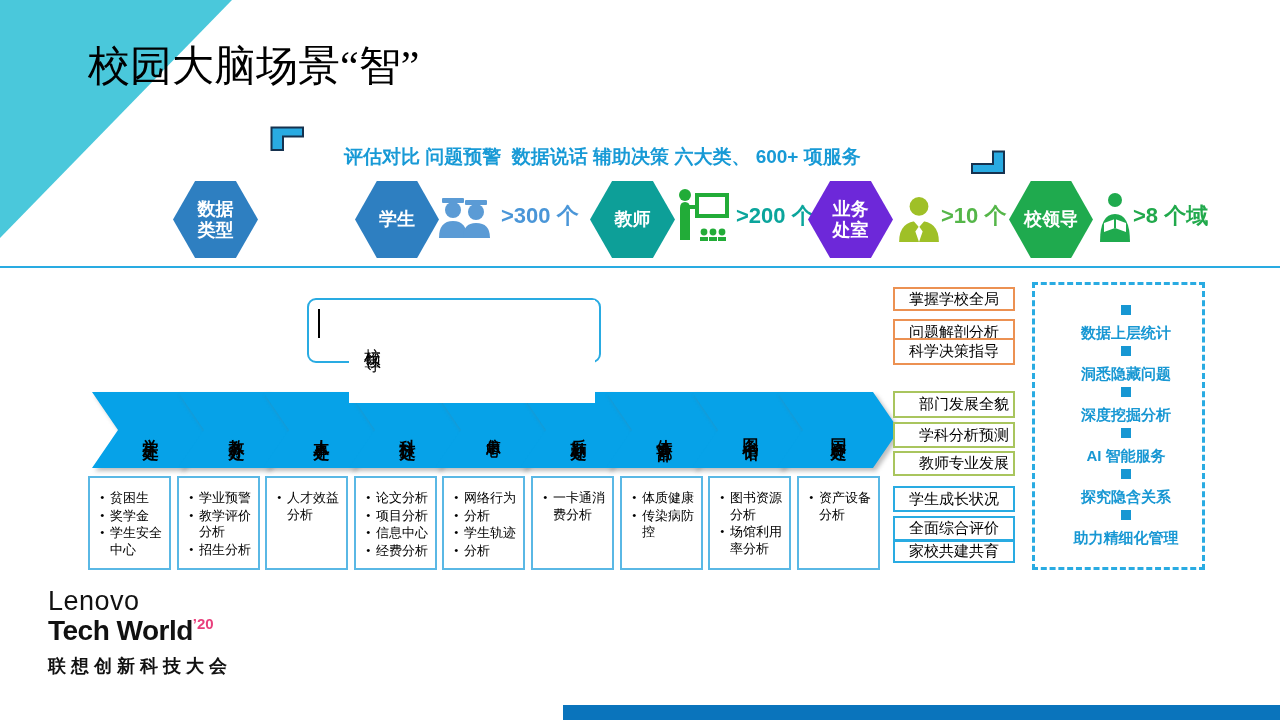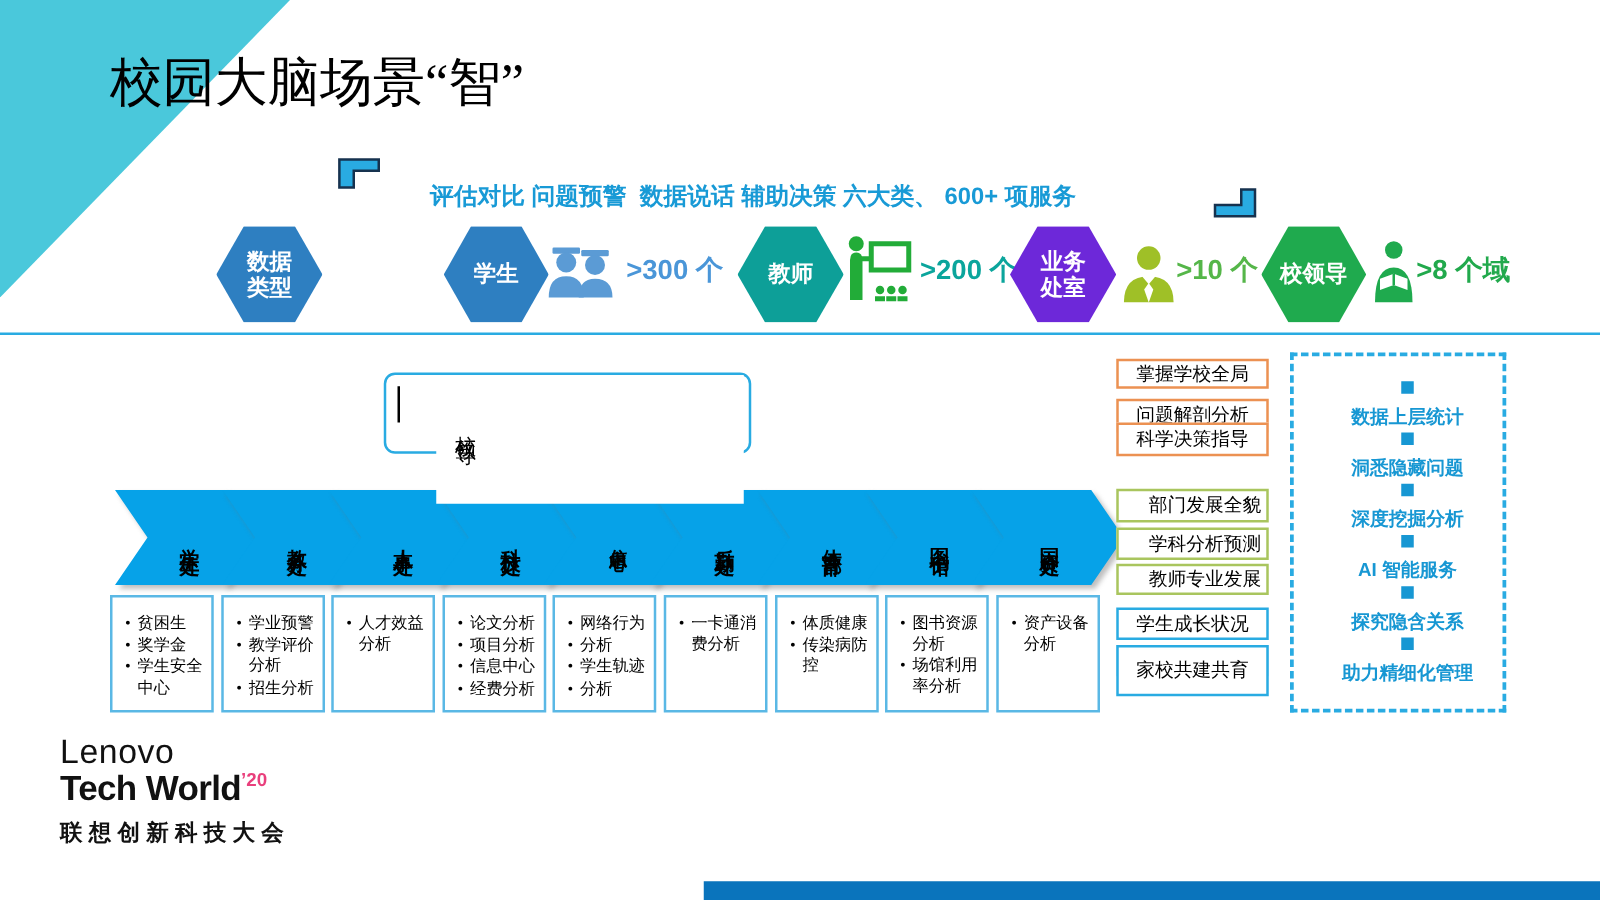--- a/index.html
+++ b/index.html
@@ -247,21 +247,21 @@
 </div>
 
 <div class="abs obox" style="top:287px;height:24px">掌握学校全局</div>
 <div class="abs obox" style="top:319px;height:27px">问题解剖分析</div>
 <div class="abs obox" style="top:338px;height:27px">科学决策指导</div>
 <div class="abs obox green" style="top:391px;height:27px">部门发展全貌</div>
 <div class="abs obox green" style="top:422px;height:26px">学科分析预测</div>
 <div class="abs obox green" style="top:451px;height:25px">教师专业发展</div>
 <div class="abs obox blue" style="top:486px;height:26px">学生成长状况</div>
 <div class="abs obox blue" style="top:516px;height:25px">全面综合评价</div>
-<div class="abs obox blue" style="top:516px;height:41px">家校共建共育</div>
+<div class="abs obox blue" style="top:540px;height:23px">家校共建共育</div>
 
 <div class="abs benefits-panel">
   <div class="benefit">
       <span class="sq"></span>
       <span>数据上层统计</span>
     </div>
   <div class="benefit">
       <span class="sq"></span>
       <span>洞悉隐藏问题</span>
     </div>

